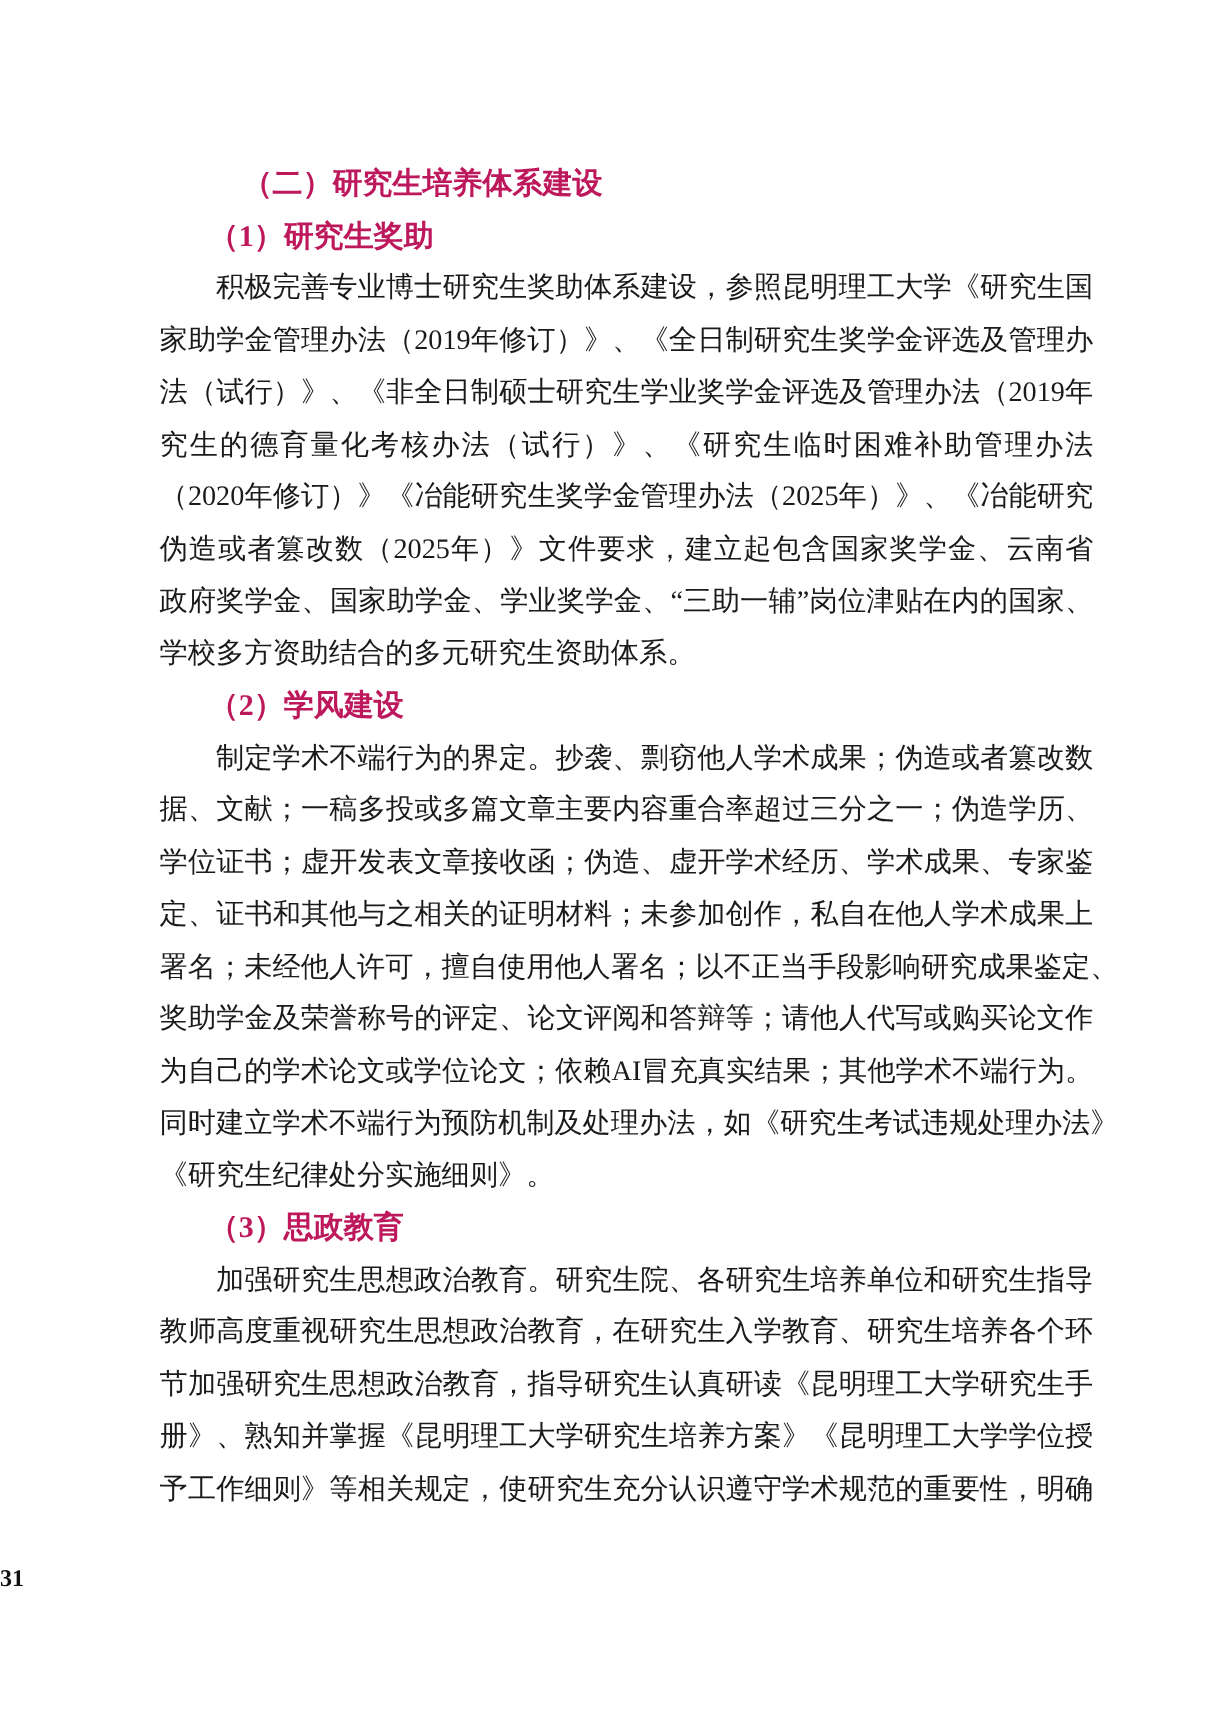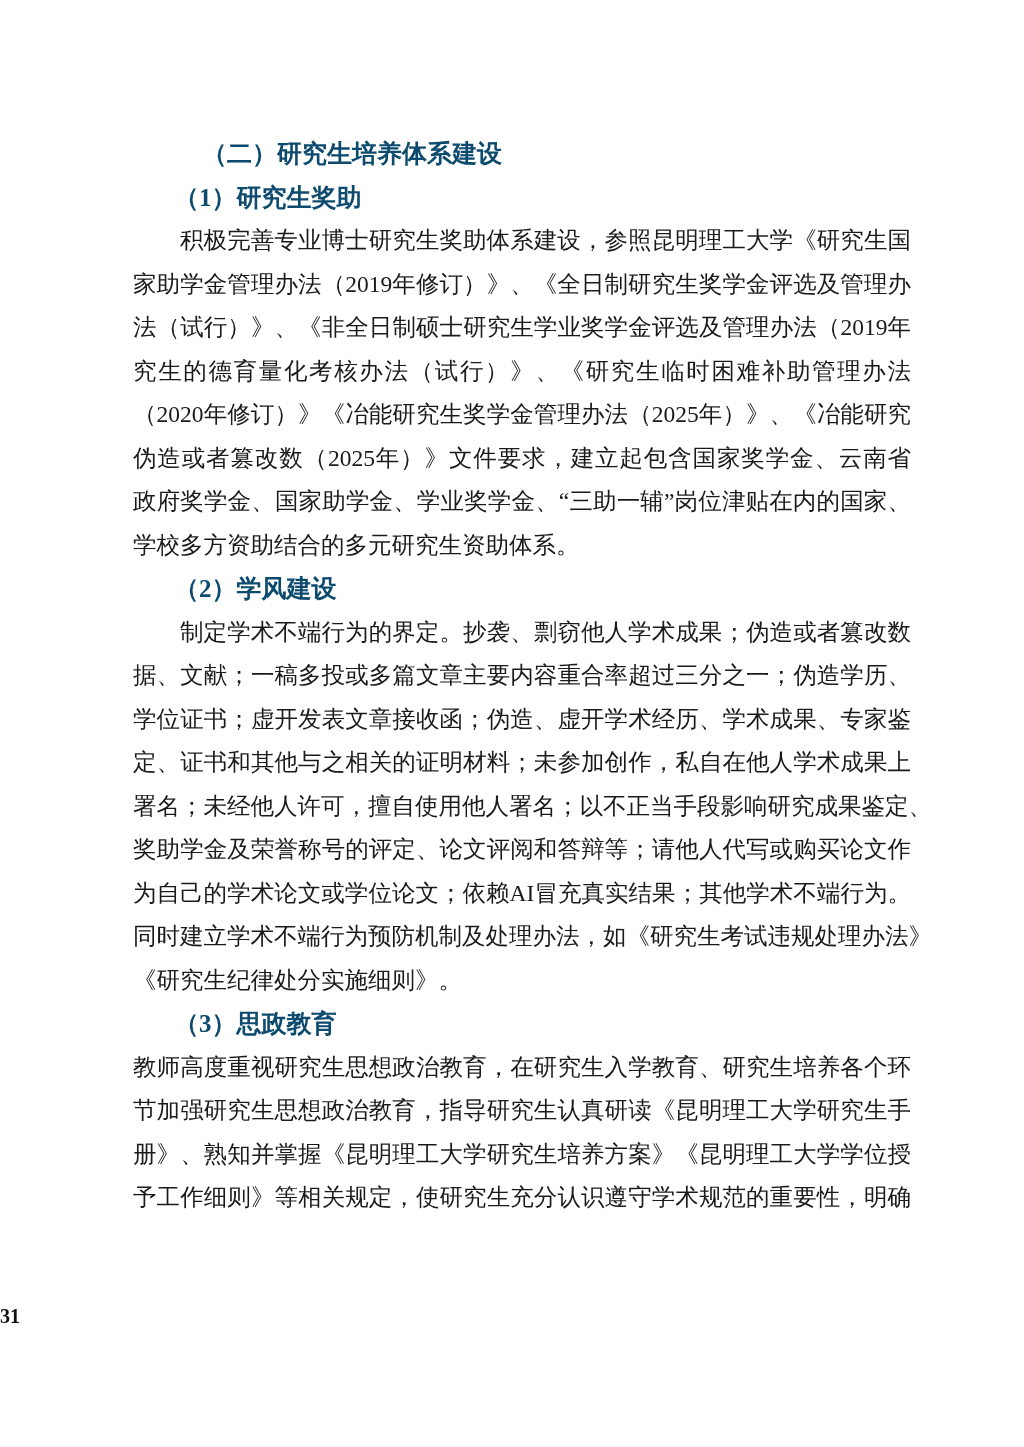--- a/index.html
+++ b/index.html
@@ -33,21 +33,21 @@
   }
   .line.first {
     text-indent: 47px;
   }
   .line.end {
     text-align: center;
     text-align-last: left;
   }
   .line.h {
     font-weight: bold;
-    color: #0c4a6e;
+    color: #be185d;
     font-size: 25px;
     text-align: right;
     text-align-last: left;
   }
   .line.h.lvl1 { padding-left: 69px; }
   .line.h.lvl2 { padding-left: 41px; }
   .page-number {
     position: absolute;
     top: 1302px;
     left: 0;
@@ -79,19 +79,20 @@
       <div class="line first">制定学术不端行为的界定。抄袭、剽窃他人学术成果；伪造或者篡改数</div>
       <div class="line">据、文献；一稿多投或多篇文章主要内容重合率超过三分之一；伪造学历、</div>
       <div class="line">学位证书；虚开发表文章接收函；伪造、虚开学术经历、学术成果、专家鉴</div>
       <div class="line">定、证书和其他与之相关的证明材料；未参加创作，私自在他人学术成果上</div>
       <div class="line">署名；未经他人许可，擅自使用他人署名；以不正当手段影响研究成果鉴定、</div>
       <div class="line">奖助学金及荣誉称号的评定、论文评阅和答辩等；请他人代写或购买论文作</div>
       <div class="line">为自己的学术论文或学位论文；依赖AI冒充真实结果；其他学术不端行为。</div>
       <div class="line">同时建立学术不端行为预防机制及处理办法，如《研究生考试违规处理办法》</div>
       <div class="line end">《研究生纪律处分实施细则》。</div>
       <div class="line h lvl2">（3）思政教育</div>
+      <div class="line first">加强研究生思想政治教育。研究生院、各研究生培养单位和研究生指导</div>
       <div class="line">教师高度重视研究生思想政治教育，在研究生入学教育、研究生培养各个环</div>
       <div class="line">节加强研究生思想政治教育，指导研究生认真研读《昆明理工大学研究生手</div>
       <div class="line">册》、熟知并掌握《昆明理工大学研究生培养方案》《昆明理工大学学位授</div>
       <div class="line">予工作细则》等相关规定，使研究生充分认识遵守学术规范的重要性，明确</div>
     </div>
   <div class="page-number">31</div>
 </div>
 
 </body></html>

